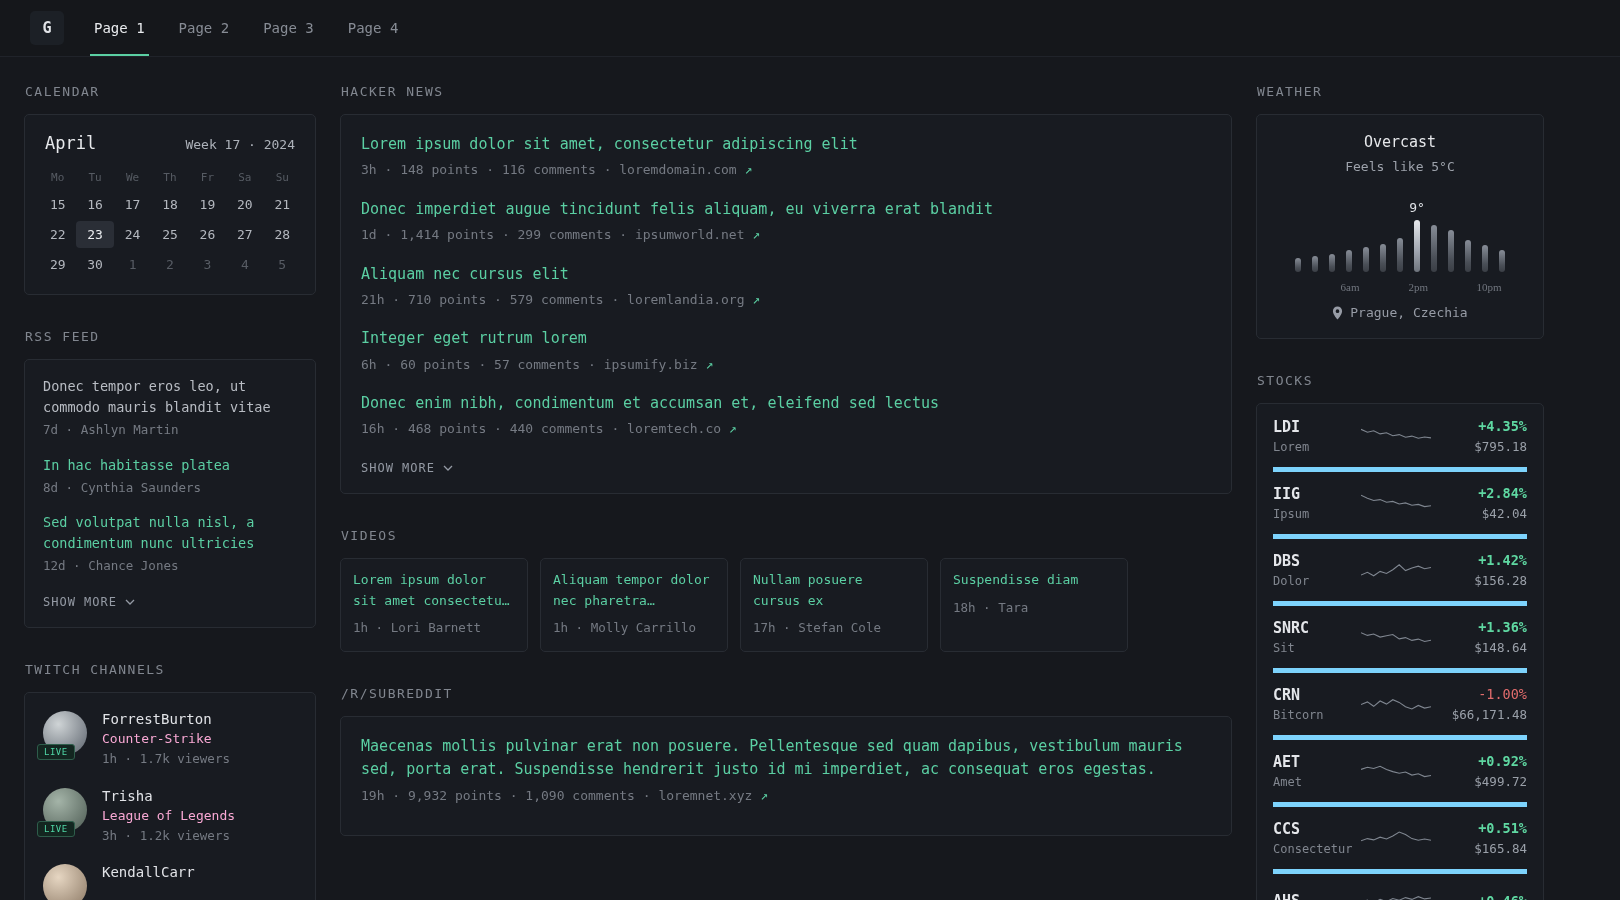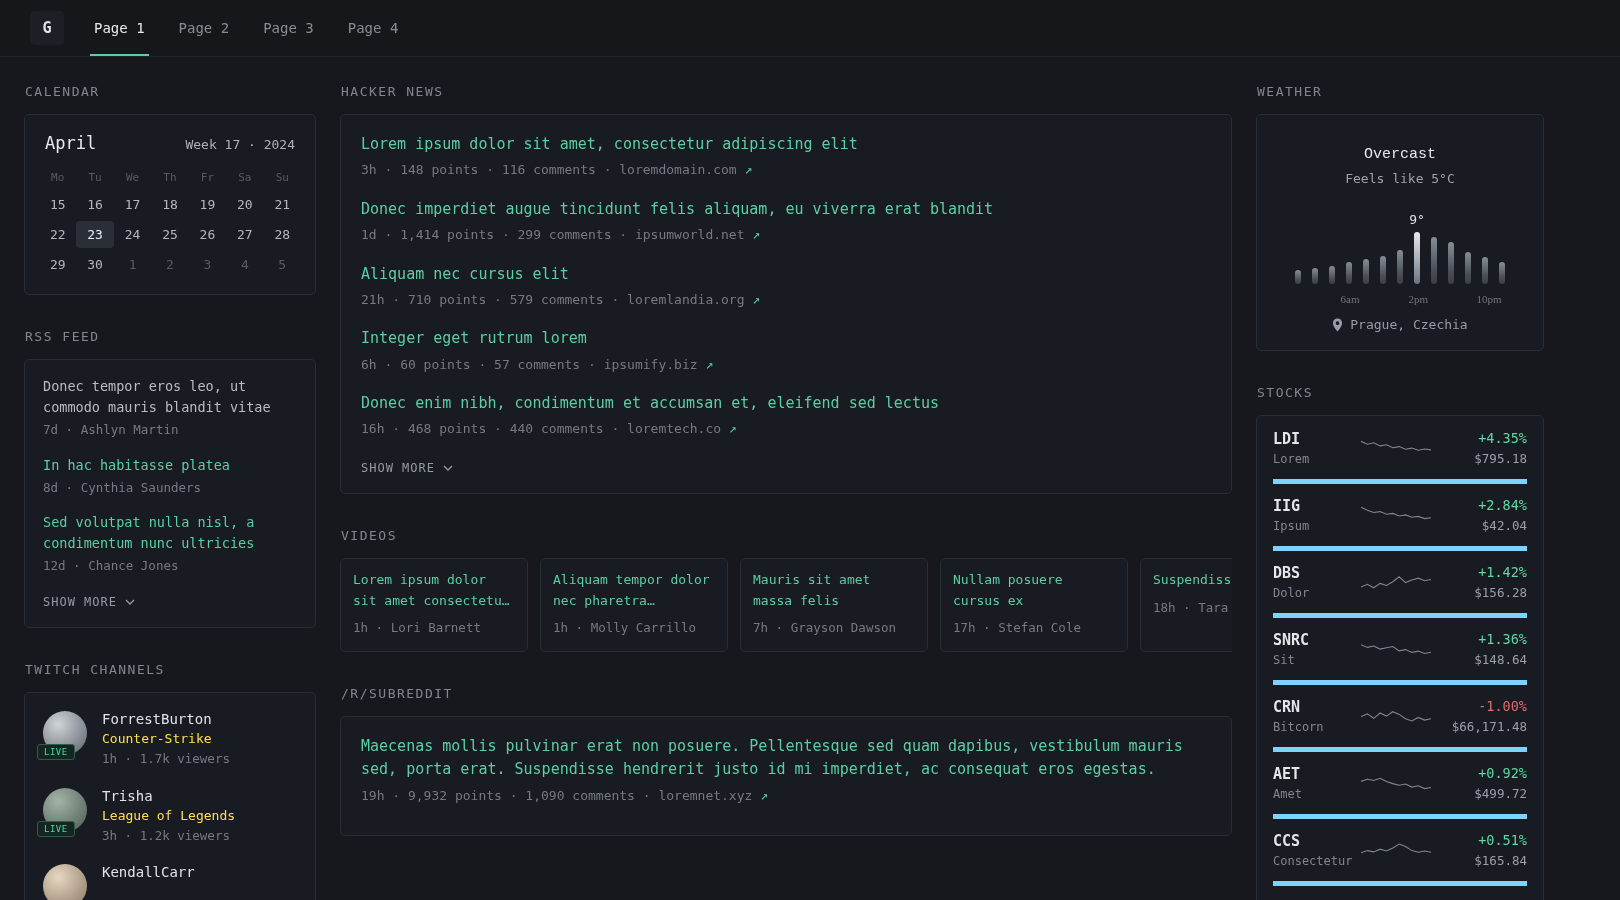--- a/index.html
+++ b/index.html
@@ -100,21 +100,21 @@
   .twitch-card{padding:18px 18px 6px;}
   .channel{display:flex;gap:15px;margin-bottom:19px;align-items:flex-start;}
   .avatar-wrap{position:relative;width:44px;height:44px;flex:0 0 44px;}
   .avatar{width:44px;height:44px;border-radius:50%;}
   .live-badge{
     position:absolute;left:-6px;bottom:-5px;
     font-size:9px;letter-spacing:.5px;padding:2px 6px;border-radius:3px;
     background:#132620;border:1px solid #2e5d4b;color:#4fd6a5;
   }
   .channel-name{font-size:14px;color:#e1e3e7;}
-  .channel-game{font-size:13px;color:#fde047;margin-top:4px;}
+  .channel-game{font-size:13px;color:#f9a8d4;margin-top:4px;}
   .channel .feed-meta{margin-top:4px;}
 
   
   .hn-card{padding:18px 20px 12px;}
   .hn-item{margin-bottom:18px;}
   .hn-title{display:block;font-size:15px;line-height:1.55;color:var(--accent);}
   .hn-item .feed-meta{font-size:13px;margin-top:4px;}
   .arrow{color:var(--accent);}
 
   
@@ -128,21 +128,21 @@
   .thumb-2{background:linear-gradient(150deg,#77746e 0%,#908d86 35%,#5a5852 70%,#3b3a37 100%);}
   .thumb-3{background:linear-gradient(180deg,#a9b8b5 0%,#93aaa7 45%,#4b7271 62%,#3c5f60 100%);}
   .thumb-4{background:linear-gradient(180deg,#a3c2af 0%,#7fab95 50%,#5d8f7c 100%);}
   .thumb-5{background:linear-gradient(160deg,#5a474e 0%,#3c3037 55%,#231d22 100%);}
   .video-body{padding:11px 12px 13px;}
   .video-title{display:block;font-size:13px;line-height:1.6;color:var(--accent);}
   .video-meta{margin-top:8px;}
 
   
   .weather-card{padding:18px 14px 18px;text-align:center;}
-  .weather-cond{font-size:15px;color:#e6e8eb;margin-top:13px;font-family:Liberation Mono, monospace;}
+  .weather-cond{font-size:15px;color:#e6e8eb;margin-top:0;}
   .weather-feels{font-size:13px;color:#9da2ab;margin-top:8px;}
   .weather-chart{margin-top:22px;}
   .wb-grid{display:grid;grid-template-columns:repeat(13,17px);justify-content:center;}
   .wb-cell{display:flex;flex-direction:column;align-items:center;justify-content:flex-end;height:76px;}
   .wb-peak{font-size:13px;color:#dfe2e6;margin-bottom:5px;}
   .wb-bar{width:6px;border-radius:3px;background:linear-gradient(180deg,#878d97 0%,#4a4f57 70%,#3a3e45 100%);}
   .wb-bar.peak{background:linear-gradient(180deg,#e7e9ed 0%,#a0a6b0 60%,#6d737c 100%);}
   .wb-labels{display:grid;grid-template-columns:repeat(13,17px);justify-content:center;margin-top:9px;font-family:Liberation Serif, serif;}
   .wb-label{font-size:11px;color:#70757e;text-align:center;white-space:nowrap;}
   .weather-loc{
@@ -153,21 +153,21 @@
   
   .stocks-card{padding:1px 16px;}
   .stock-row{display:flex;align-items:center;padding:13px 0;}
   .stock-row + .stock-row{border-top:5px solid #7dd3fc;}
   .stock-id{flex:1;min-width:0;overflow:hidden;}
   .stock-ticker{font-size:15px;font-weight:bold;color:#e4e6ea;}
   .stock-name{font-size:12px;color:#81868f;margin-top:4px;white-space:nowrap;}
   .spark{flex:0 0 70px;margin:0 8px 0 4px;display:flex;align-items:center;}
   .stock-right{text-align:right;min-width:88px;}
   .stock-change{font-size:13.5px;}
-  .stock-change.pos{color:var(--positive);}
+  .stock-change.pos{color:var(--positive);font-weight:bold;}
   .stock-change.neg{color:var(--negative);}
   .stock-price{font-size:12.5px;color:#9aa0a9;margin-top:5px;}
 </style>
 </head>
 <body>
 
 <header class="topbar">
   <a class="logo">G</a>
   <nav class="tabs">
       <a class="tab active">Page 1</a>
@@ -329,24 +329,20 @@
       <h2 class="section-title">VIDEOS</h2>
       <div class="videos-row">
           <div class="video-card"><a class="video-thumb thumb-1"></a><div class="video-body">
               <a class="video-title">Lorem ipsum dolor sit amet consectetu…</a>
               <div class="feed-meta video-meta">1h · Lori Barnett</div>
             </div></div>
           <div class="video-card"><a class="video-thumb thumb-2"></a><div class="video-body">
               <a class="video-title">Aliquam tempor dolor nec pharetra…</a>
               <div class="feed-meta video-meta">1h · Molly Carrillo</div>
             </div></div>
-          <div class="video-card"><a class="video-thumb thumb-3"></a><div class="video-body">
-              <a class="video-title">Mauris sit amet massa felis</a>
-              <div class="feed-meta video-meta">7h · Grayson Dawson</div>
-            </div></div>
           <div class="video-card"><a class="video-thumb thumb-4"></a><div class="video-body">
               <a class="video-title">Nullam posuere cursus ex</a>
               <div class="feed-meta video-meta">17h · Stefan Cole</div>
             </div></div>
           <div class="video-card"><a class="video-thumb thumb-5"></a><div class="video-body">
               <a class="video-title">Suspendisse diam</a>
               <div class="feed-meta video-meta">18h · Tara</div>
             </div></div>
         </div>
     </section>

